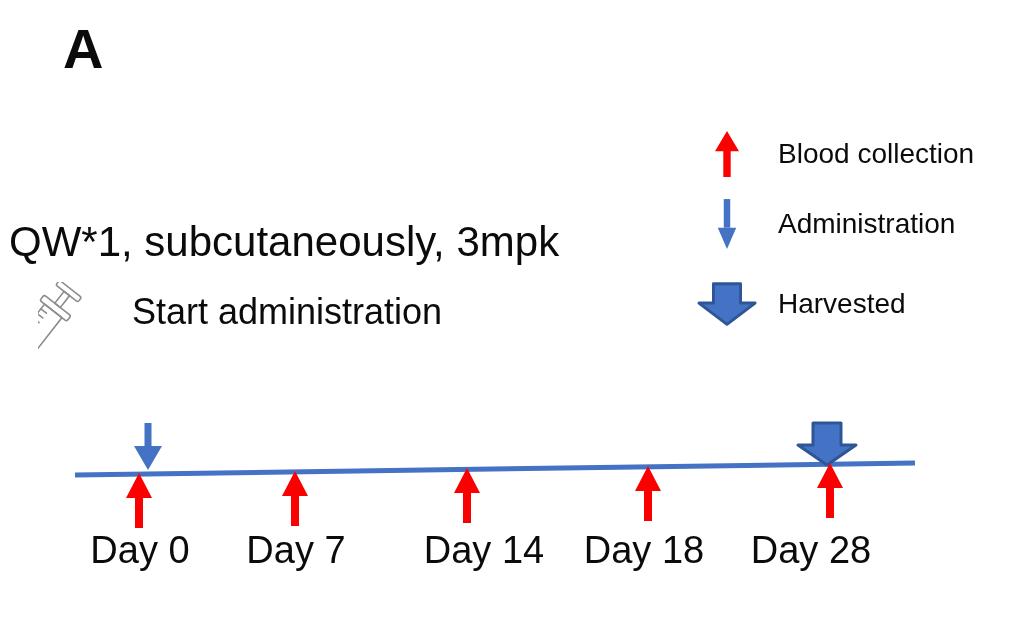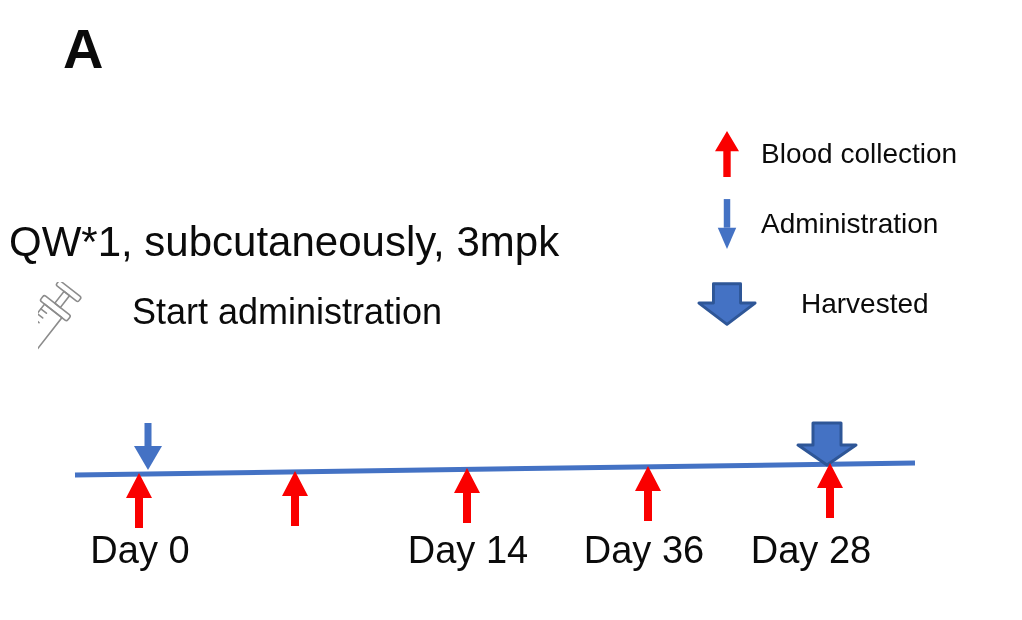--- a/index.html
+++ b/index.html
@@ -33,21 +33,21 @@
   }
   .legend-row{
     position:absolute;left:694px;
     display:flex;align-items:center;
   }
   .legend-icon{
     width:66px;display:flex;justify-content:center;align-items:center;
     flex:0 0 66px;
   }
   .legend-label{
-    font-size:28px;line-height:32px;white-space:nowrap;margin-left:1px;
+    font-size:28px;line-height:32px;white-space:nowrap;margin-left:18px;
   }
   .syringe{
     position:absolute;left:38px;top:282px;width:130px;height:140px;
   }
   .timeline-svg{
     position:absolute;left:0;top:0;width:1022px;height:620px;
   }
   .day-label{
     position:absolute;top:528px;
     transform:translateX(-50%);
@@ -73,21 +73,21 @@
   <div class="legend-row" style="top:196px;height:56px;justify-content:flex-end;">
     <span class="legend-icon">
       <svg width="24" height="54" viewBox="0 0 26 54">
         <rect x="9.5" y="0" width="7" height="31" style="fill:var(--admin-blue)"></rect>
         <polygon points="3,31 23,31 13,54" style="fill:var(--admin-blue)"></polygon>
       </svg>
     </span>
     <span class="legend-label">Administration</span>
   </div>
 
-  <div class="legend-row" style="top:280px;height:48px;gap:40px;">
+  <div class="legend-row" style="top:280px;height:48px;">
     <span class="legend-icon">
       <svg width="60" height="46" viewBox="0 0 62 46">
         <polygon points="17,2 45,2 45,22 60,22 31,44 2,22 17,22" style="fill:var(--harvest-fill);stroke:var(--harvest-border);stroke-width:3;stroke-linejoin:round"></polygon>
       </svg>
     </span>
     <span class="legend-label">Harvested</span>
   </div>
 
   <div class="dose-note">QW*1, subcutaneously, 3mpk</div>
 
@@ -119,17 +119,18 @@
     <polygon points="813,423 841,423 841,445 856,445 827,465 798,445 813,445" style="fill:var(--harvest-fill);stroke:var(--harvest-border);stroke-width:3;stroke-linejoin:round"></polygon>
 
     <polygon points="139,473 152,498 143,498 143,528 135,528 135,498 126,498" style="fill:var(--blood-red)"></polygon>
     <polygon points="295,471 308,496 299,496 299,526 291,526 291,496 282,496" style="fill:var(--blood-red)"></polygon>
     <polygon points="467,468 480,493 471,493 471,523 463,523 463,493 454,493" style="fill:var(--blood-red)"></polygon>
     <polygon points="648,466 661,491 652,491 652,521 644,521 644,491 635,491" style="fill:var(--blood-red)"></polygon>
     <polygon points="830,463 843,488 834,488 834,518 826,518 826,488 817,488" style="fill:var(--blood-red)"></polygon>
   </svg>
 
   <div class="day-label" style="left:140px">Day 0</div>
-  <div class="day-label" style="left:468px">Day 14</div>
-  <div class="day-label" style="left:644px">Day 36</div>
+  <div class="day-label" style="left:296px">Day 7</div>
+  <div class="day-label" style="left:484px">Day 14</div>
+  <div class="day-label" style="left:644px">Day 18</div>
   <div class="day-label" style="left:811px">Day 28</div>
 
 </div>
 
 </body></html>

